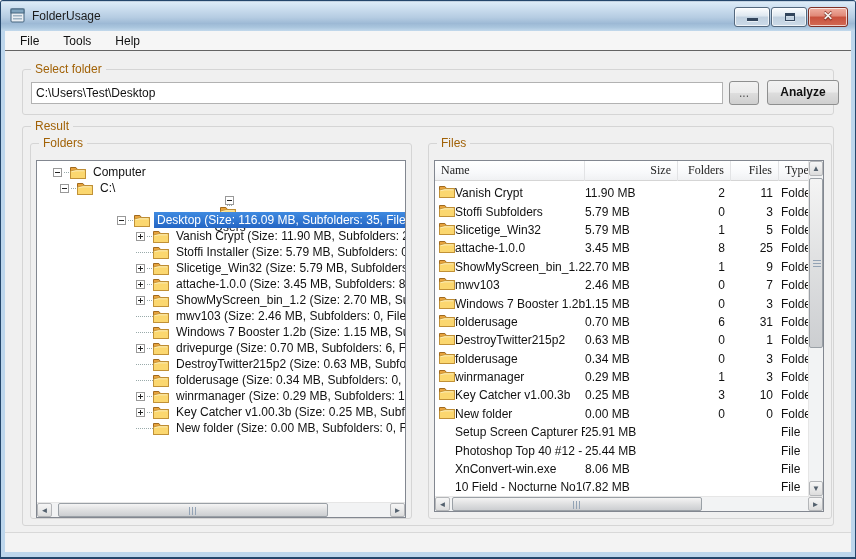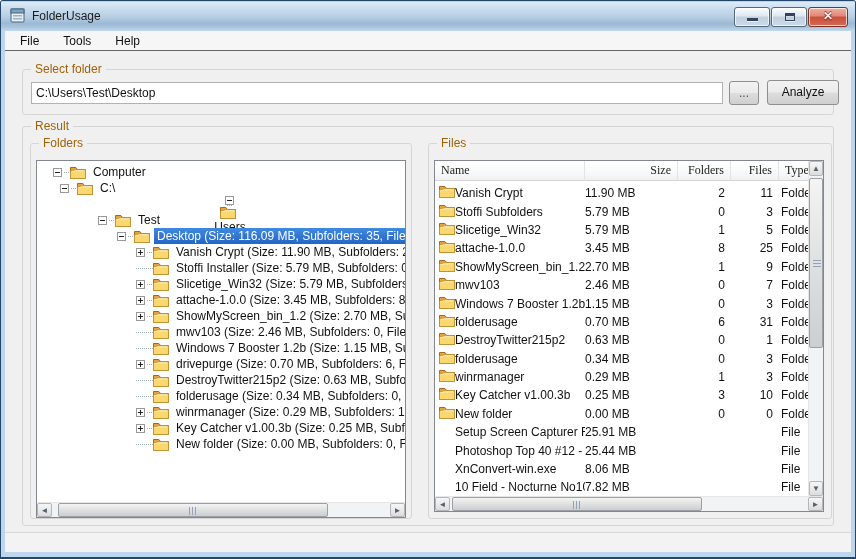--- a/index.html
+++ b/index.html
@@ -37,21 +37,21 @@
   
   .groupbox { position:absolute; border:1px solid #d5d5d5; border-radius:3px; }
   .gb-label { position:absolute; top:-8px; left:8px; background:#f0f0f0; padding:0 4px; font-size:12px; color:#a16207; }
 
   .gb-select { left:17px; top:38px; width:812px; height:46px; }
   .path-input { position:absolute; left:8px; top:12px; width:692px; height:22px;
     border:1px solid #b2b2b2; background:#fff; font-size:12px; color:#111; padding:0 4px; }
   .btn { position:absolute; height:24px; border:1px solid #8e8f8f; border-radius:3px; font-size:12px; color:#111;
     background:linear-gradient(#f2f2f2, #ebebeb 48%, #dddddd 52%, #cfcfcf); text-align:center; }
   .btn-browse { left:706px; top:11px; width:30px; line-height:22px; color:#555; }
-  .btn-analyze { left:744px; top:10px; width:72px; height:25px; line-height:23px; }
+  .btn-analyze { left:744px; top:10px; width:72px; height:25px; line-height:23px;font-weight:bold; }
 
   .gb-result { left:17px; top:95px; width:812px; height:400px; }
   .gb-folders { left:25px; top:112px; width:382px; height:376px; }
   .gb-files  { left:423px; top:112px; width:404px; height:376px; }
 
   
   .treectrl { position:absolute; left:31px; top:129px; width:370px; height:358px; background:#fff; border:1px solid #828790; overflow:hidden; }
   .tree-body { position:absolute; left:0; top:0; right:0; bottom:15px; overflow:hidden; padding-top:3px; }
   .trow { height:16px; display:flex; align-items:center; white-space:nowrap; font-size:12px; color:#111; }
   .expander { flex:none; width:9px; height:9px; border:1px solid #999; background:#fff; position:relative; margin-right:2px; }
@@ -180,30 +180,20 @@
           <div class="trow" style="padding-left: 18px; flex-direction: column;">
             <span class="expander"></span>
             <span class="dots"></span>
             <svg class="fic" width="16" height="13" viewBox="0 0 16 13">
               <path d="M0.5 1.5 h5.4 l1.6 2 h8 v9 h-15 z" fill="#e8a33d" stroke="#a06a1f"></path>
               <path d="M0.5 5 L6 3.8 h9.5 v8.7 h-15 z" fill="#fbd76f" stroke="#c19136"></path>
               <path d="M1.5 5.6 L6 4.8 h8.5" stroke="#fdeeb8" fill="none"></path>
             </svg>
             <span class="tlabel">Users</span>
           </div>
-          <div class="trow" style="padding-left: 61px;">
-            <span class="expander"></span>
-            <span class="dots"></span>
-            <svg class="fic" width="16" height="13" viewBox="0 0 16 13">
-              <path d="M0.5 1.5 h5.4 l1.6 2 h8 v9 h-15 z" fill="#e8a33d" stroke="#a06a1f"></path>
-              <path d="M0.5 5 L6 3.8 h9.5 v8.7 h-15 z" fill="#fbd76f" stroke="#c19136"></path>
-              <path d="M1.5 5.6 L6 4.8 h8.5" stroke="#fdeeb8" fill="none"></path>
-            </svg>
-            <span class="tlabel">Test</span>
-          </div>
           <div class="trow" style="padding-left: 80px;">
             <span class="expander"></span>
             <span class="dots"></span>
             <svg class="fic" width="16" height="13" viewBox="0 0 16 13">
               <path d="M0.5 1.5 h5.4 l1.6 2 h8 v9 h-15 z" fill="#e8a33d" stroke="#a06a1f"></path>
               <path d="M0.5 5 L6 3.8 h9.5 v8.7 h-15 z" fill="#fbd76f" stroke="#c19136"></path>
               <path d="M1.5 5.6 L6 4.8 h8.5" stroke="#fdeeb8" fill="none"></path>
             </svg>
             <span class="tlabel sel">Desktop (Size: 116.09 MB, Subfolders: 35, Files: 129)</span>
           </div>

